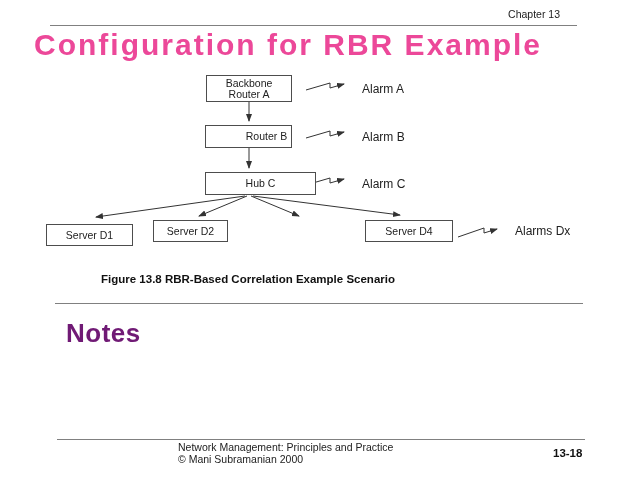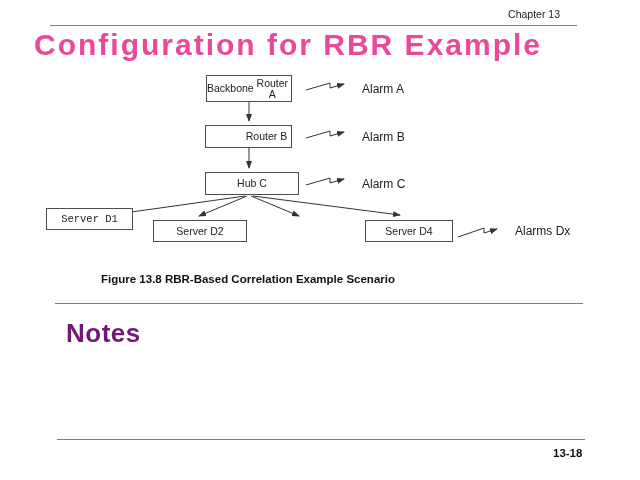--- a/index.html
+++ b/index.html
@@ -16,26 +16,26 @@
   .slide-title{
     position:absolute;left:34px;top:28px;margin:0;
     font-size:30px;font-weight:800;letter-spacing:2px;color:#ec4899;
     white-space:nowrap;
   }
   .node{
     position:absolute;box-sizing:border-box;border:1px solid #4d4d4d;background:#fff;
     display:flex;align-items:center;justify-content:center;text-align:center;
     font-size:10.5px;color:#222;line-height:11px;
   }
-  .node.two-line{flex-direction:row;}
+  .node.two-line{flex-direction:column;}
   .node-a{left:206px;top:75px;width:86px;height:27px;}
   .node-b{left:205px;top:125px;width:87px;height:23px;padding-left:36px;}
-  .node-c{left:205px;top:172px;width:94px;height:23px;}
-  .node-d1{left:46px;top:208px;width:87px;height:22px;font-family:Liberation Mono, monospace;}
-  .node-d2{left:153px;top:220px;width:94px;height:22px;}
+  .node-c{left:205px;top:172px;width:111px;height:23px;}
+  .node-d1{left:46px;top:224px;width:87px;height:22px;}
+  .node-d2{left:153px;top:220px;width:75px;height:22px;}
   .node-d3{left:259px;top:220px;width:86px;height:22px;}
   .node-d4{left:365px;top:220px;width:88px;height:22px;}
   .connector-layer{position:absolute;left:0;top:0;width:640px;height:480px;pointer-events:none;}
   .alarm-label{position:absolute;font-size:12px;color:#222;white-space:nowrap;}
   .alarm-a{left:362px;top:82px;}
   .alarm-b{left:362px;top:130px;}
   .alarm-c{left:362px;top:177px;}
   .alarm-dx{left:515px;top:224px;}
   .caption{
     position:absolute;left:65px;top:273px;font-size:11.5px;font-weight:700;color:#111;
@@ -112,15 +112,19 @@
   <div class="alarm-label alarm-b">Alarm B</div>
   <div class="alarm-label alarm-c">Alarm C</div>
   <div class="alarm-label alarm-dx">Alarms Dx</div>
 
   <div class="caption">Figure 13.8 RBR-Based Correlation Example Scenario</div>
 
   <div class="rule notes-rule"></div>
   <h2 class="notes-heading">Notes</h2>
 
   <div class="rule footer-rule"></div>
+  <div class="footer-text">
+    <div>Network Management: Principles and Practice</div>
+    <div>© Mani Subramanian 2000</div>
+  </div>
   <div class="page-number">13-18</div>
 
 </div>
 
 </body></html>

